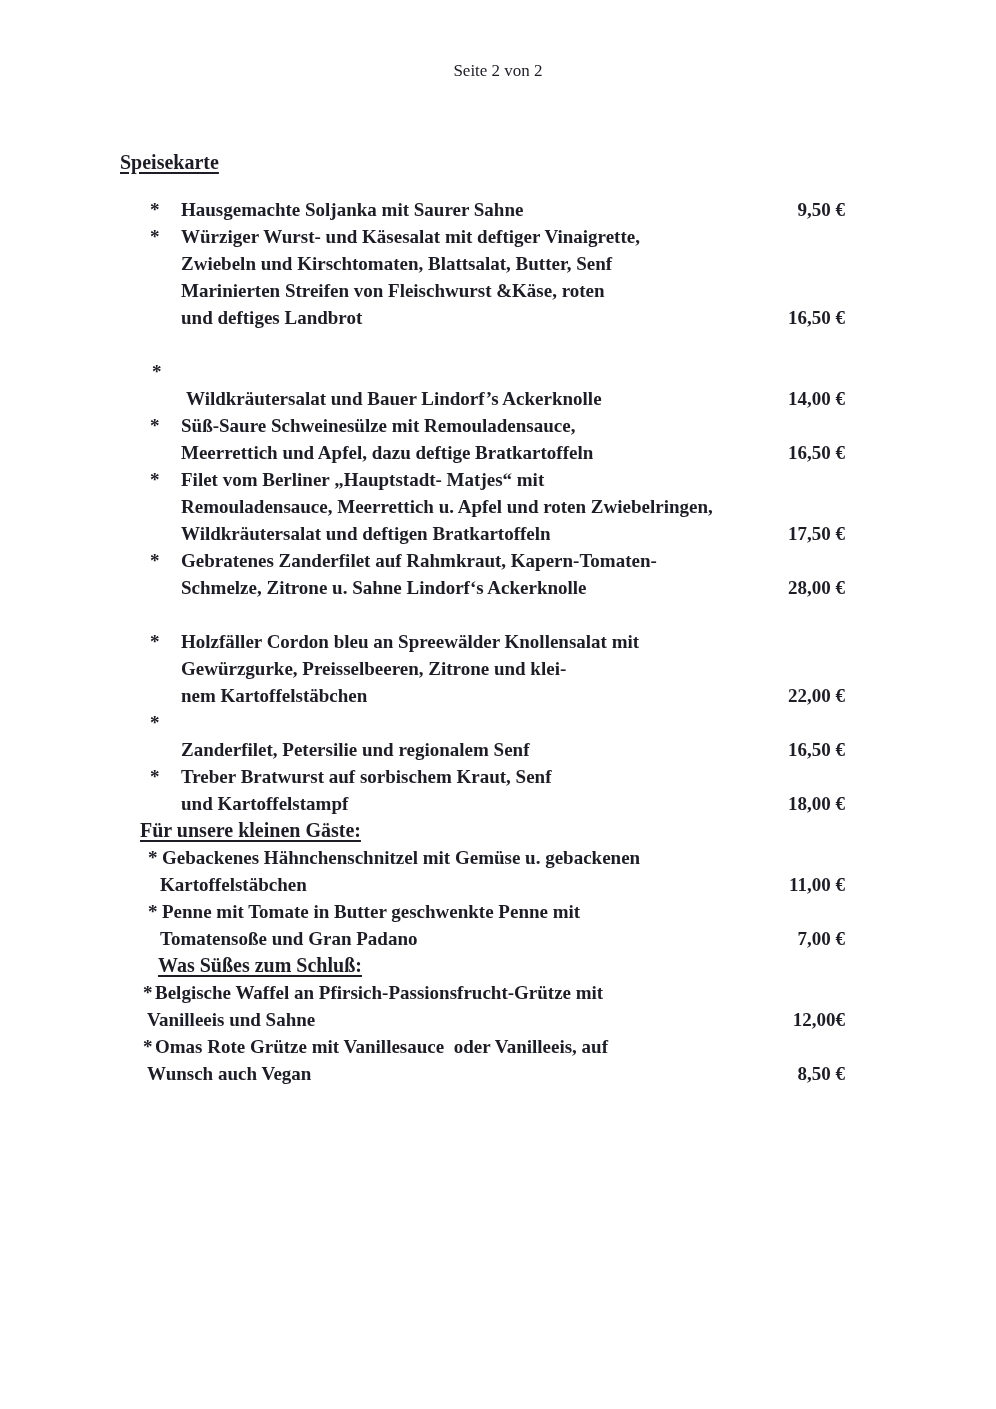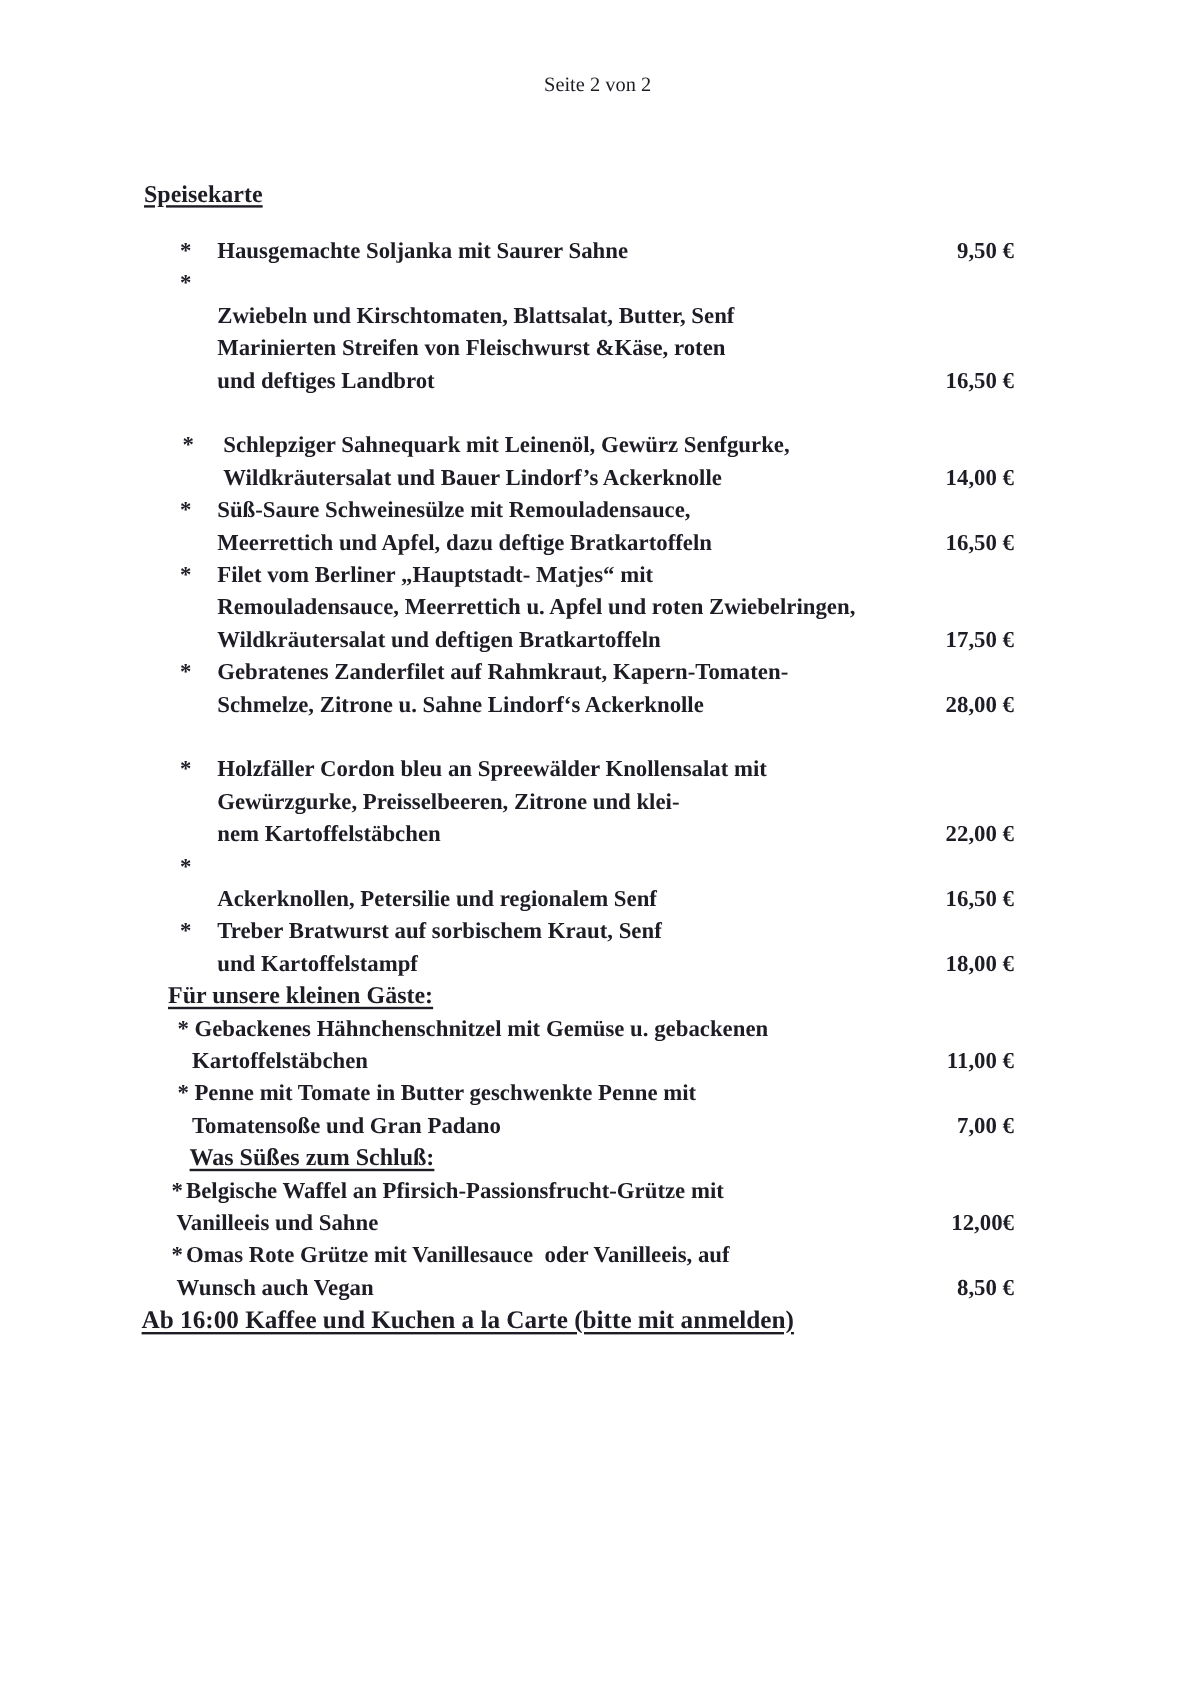--- a/index.html
+++ b/index.html
@@ -111,37 +111,37 @@
         <div class="item main">
           <div class="line first">
             <span class="bullet">*</span>
             <span class="t">Hausgemachte Soljanka mit Saurer Sahne</span>
             <span class="price">9,50 €</span>
           </div>
         </div>
         <div class="item main">
           <div class="line first">
             <span class="bullet">*</span>
+            <span class="t">Würziger Wurst- und Käsesalat mit deftiger Vinaigrette,</span>
           </div>
           <div class="line cont">
             <span class="t">Zwiebeln und Kirschtomaten, Blattsalat, Butter, Senf</span>
           </div>
           <div class="line cont">
             <span class="t">Marinierten Streifen von Fleischwurst &amp;Käse, roten</span>
           </div>
           <div class="line cont">
             <span class="t">und deftiges Landbrot</span>
             <span class="price">16,50 €</span>
           </div>
         </div>
         <div class="spacer"></div>
         <div class="item wide">
           <div class="line first">
             <span class="bullet">*</span>
-            <span class="t">Schlepziger Sahnequark mit Leinenöl, Gewürz Senfgurke,</span>
           </div>
           <div class="line cont">
             <span class="t">Wildkräutersalat und Bauer Lindorf’s Ackerknolle</span>
             <span class="price">14,00 €</span>
           </div>
         </div>
         <div class="item main">
           <div class="line first">
             <span class="bullet">*</span>
             <span class="t">Süß-Saure Schweinesülze mit Remouladensauce,</span>
@@ -186,21 +186,21 @@
           <div class="line cont">
             <span class="t">nem Kartoffelstäbchen</span>
             <span class="price">22,00 €</span>
           </div>
         </div>
         <div class="item main">
           <div class="line first">
             <span class="bullet">*</span>
           </div>
           <div class="line cont">
-            <span class="t">Ackerknollen, Petersilie und regionalem Senf</span>
+            <span class="t">Zanderfilet, Petersilie und regionalem Senf</span>
             <span class="price">16,50 €</span>
           </div>
         </div>
         <div class="item main">
           <div class="line first">
             <span class="bullet">*</span>
             <span class="t">Treber Bratwurst auf sorbischem Kraut, Senf</span>
           </div>
           <div class="line cont">
             <span class="t">und Kartoffelstampf</span>
@@ -242,16 +242,15 @@
         <div class="item dessert">
           <div class="line first">
             <span class="bullet">*</span>
             <span class="t">Omas Rote Grütze mit Vanillesauce  oder Vanilleeis, auf</span>
           </div>
           <div class="line cont">
             <span class="t">Wunsch auch Vegan</span>
             <span class="price">8,50 €</span>
           </div>
         </div>
-        <div class="footer-note"><span class="u">Ab 16:00 Kaffee und Kuchen a la Carte (bitte mit anmelden)</span></div>
       </div>
   </div>
 </div>
 
 </body></html>

